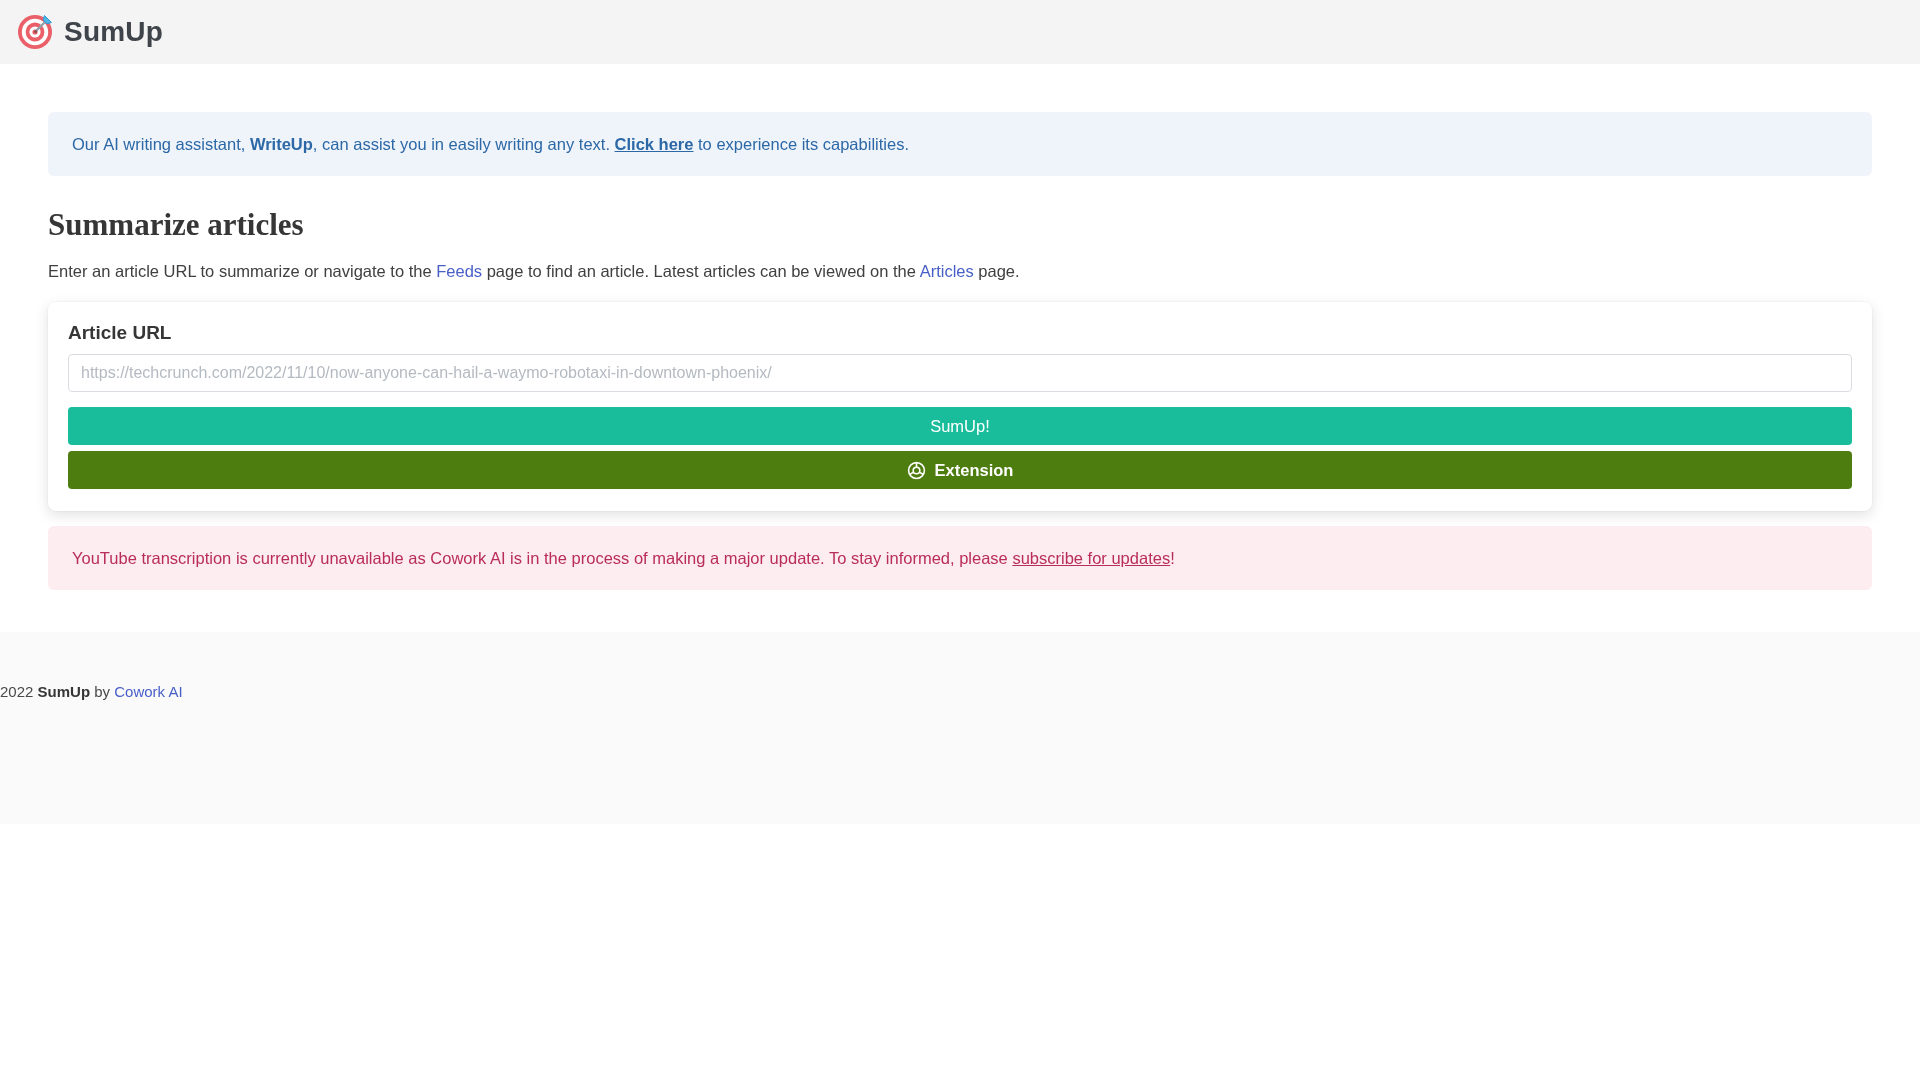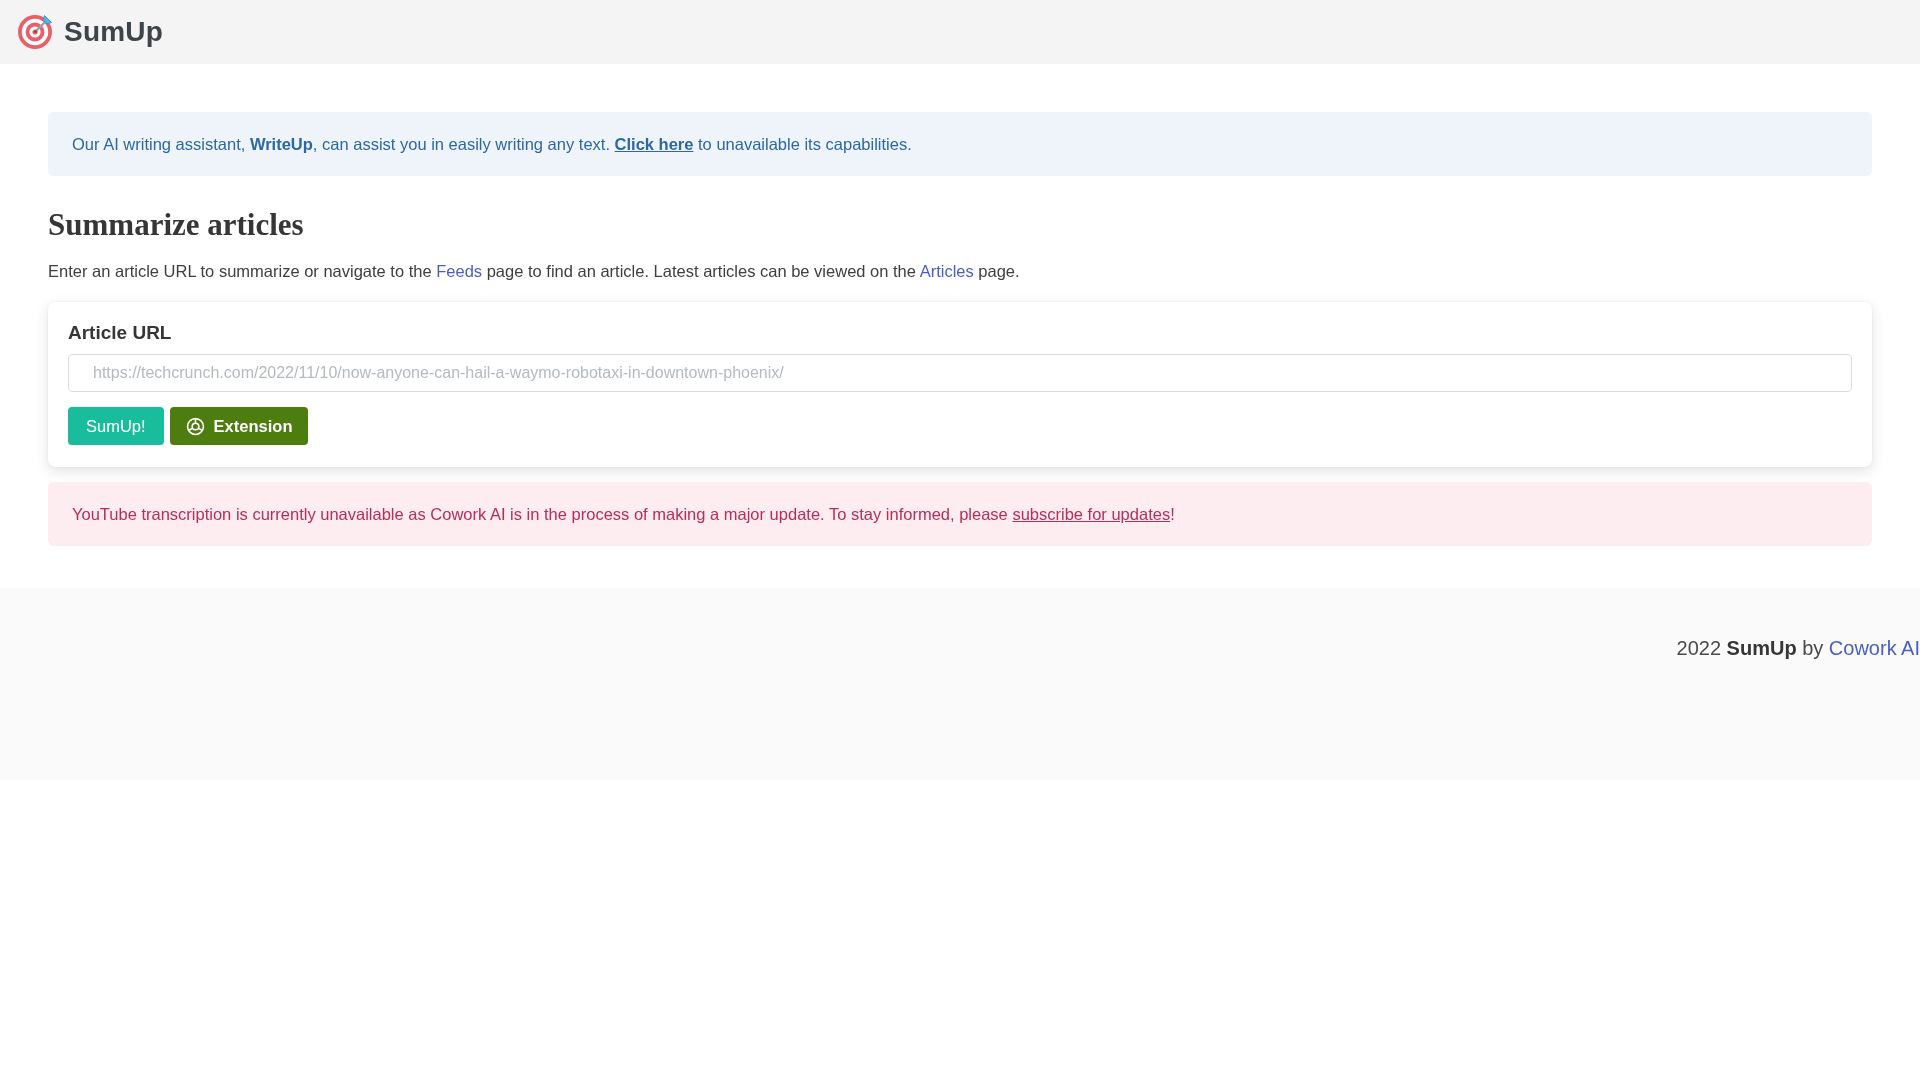--- a/index.html
+++ b/index.html
@@ -100,32 +100,33 @@
     font-weight: 700;
     color: #363636;
     line-height: 22px;
   }
   .url-input {
     margin-top: 10px;
     width: 100%;
     height: 38px;
     border: 1px solid #d9dde2;
     border-radius: 4px;
-    padding: 0 24px;
+    padding: 0 12px;
     font-size: 16px;
     font-family: "Liberation Sans", "DejaVu Sans", sans-serif;
     color: #363636;
     outline: none;
   }
   .url-input::placeholder { color: #b4bac1; opacity: 1; }
 
   .button-row {
     margin-top: 15px;
     display: flex;
     gap: 6px;
+    flex-direction: column;
   }
   .btn {
     height: 38px;
     border: none;
     border-radius: 4px;
     font-size: 16.5px;
     font-family: "Liberation Sans", "DejaVu Sans", sans-serif;
     color: #ffffff;
     display: inline-flex;
     align-items: center;
@@ -159,23 +160,23 @@
     color: #b92d5b;
     text-decoration: underline;
     cursor: pointer;
   }
 
   
   .footer {
     margin-top: 42px;
     height: 192px;
     background: #fafafa;
-    text-align: right;
+    text-align: left;
     padding-top: 47px;
-    font-size: 20px;
+    font-size: 15px;
     color: #4a4a4a;
   }
   .footer .line { line-height: 26px; }
   .footer b { font-weight: 700; color: #363636; }
 </style>
 </head>
 <body>
 
 <header class="navbar">
   <div class="brand">
@@ -191,21 +192,21 @@
         <circle cx="19.6" cy="22.4" r="1.5" fill="#8c4a50"></circle>
       </svg>
     </span>
     <span class="brand-name">SumUp</span>
   </div>
 </header>
 
 <main class="main">
 
   <div class="notification">
-    <span><span>Our AI writing assistant, </span><b>WriteUp</b><span>, can assist you in easily writing any text. </span><span class="inline-link">Click here</span><span> to unavailable its capabilities.</span></span>
+    <span><span>Our AI writing assistant, </span><b>WriteUp</b><span>, can assist you in easily writing any text. </span><span class="inline-link">Click here</span><span> to experience its capabilities.</span></span>
   </div>
 
   <h1 class="section-title">Summarize articles</h1>
 
   <p class="section-desc"><span>Enter an article URL to summarize or navigate to the </span><span class="text-link">Feeds</span><span> page to find an article. Latest articles can be viewed on the </span><span class="text-link">Articles</span><span> page.</span></p>
 
   <section class="card">
     <label class="field-label">Article URL</label>
     <input class="url-input" type="text" placeholder="https://techcrunch.com/2022/11/10/now-anyone-can-hail-a-waymo-robotaxi-in-downtown-phoenix/" style="">
     <div class="button-row">

